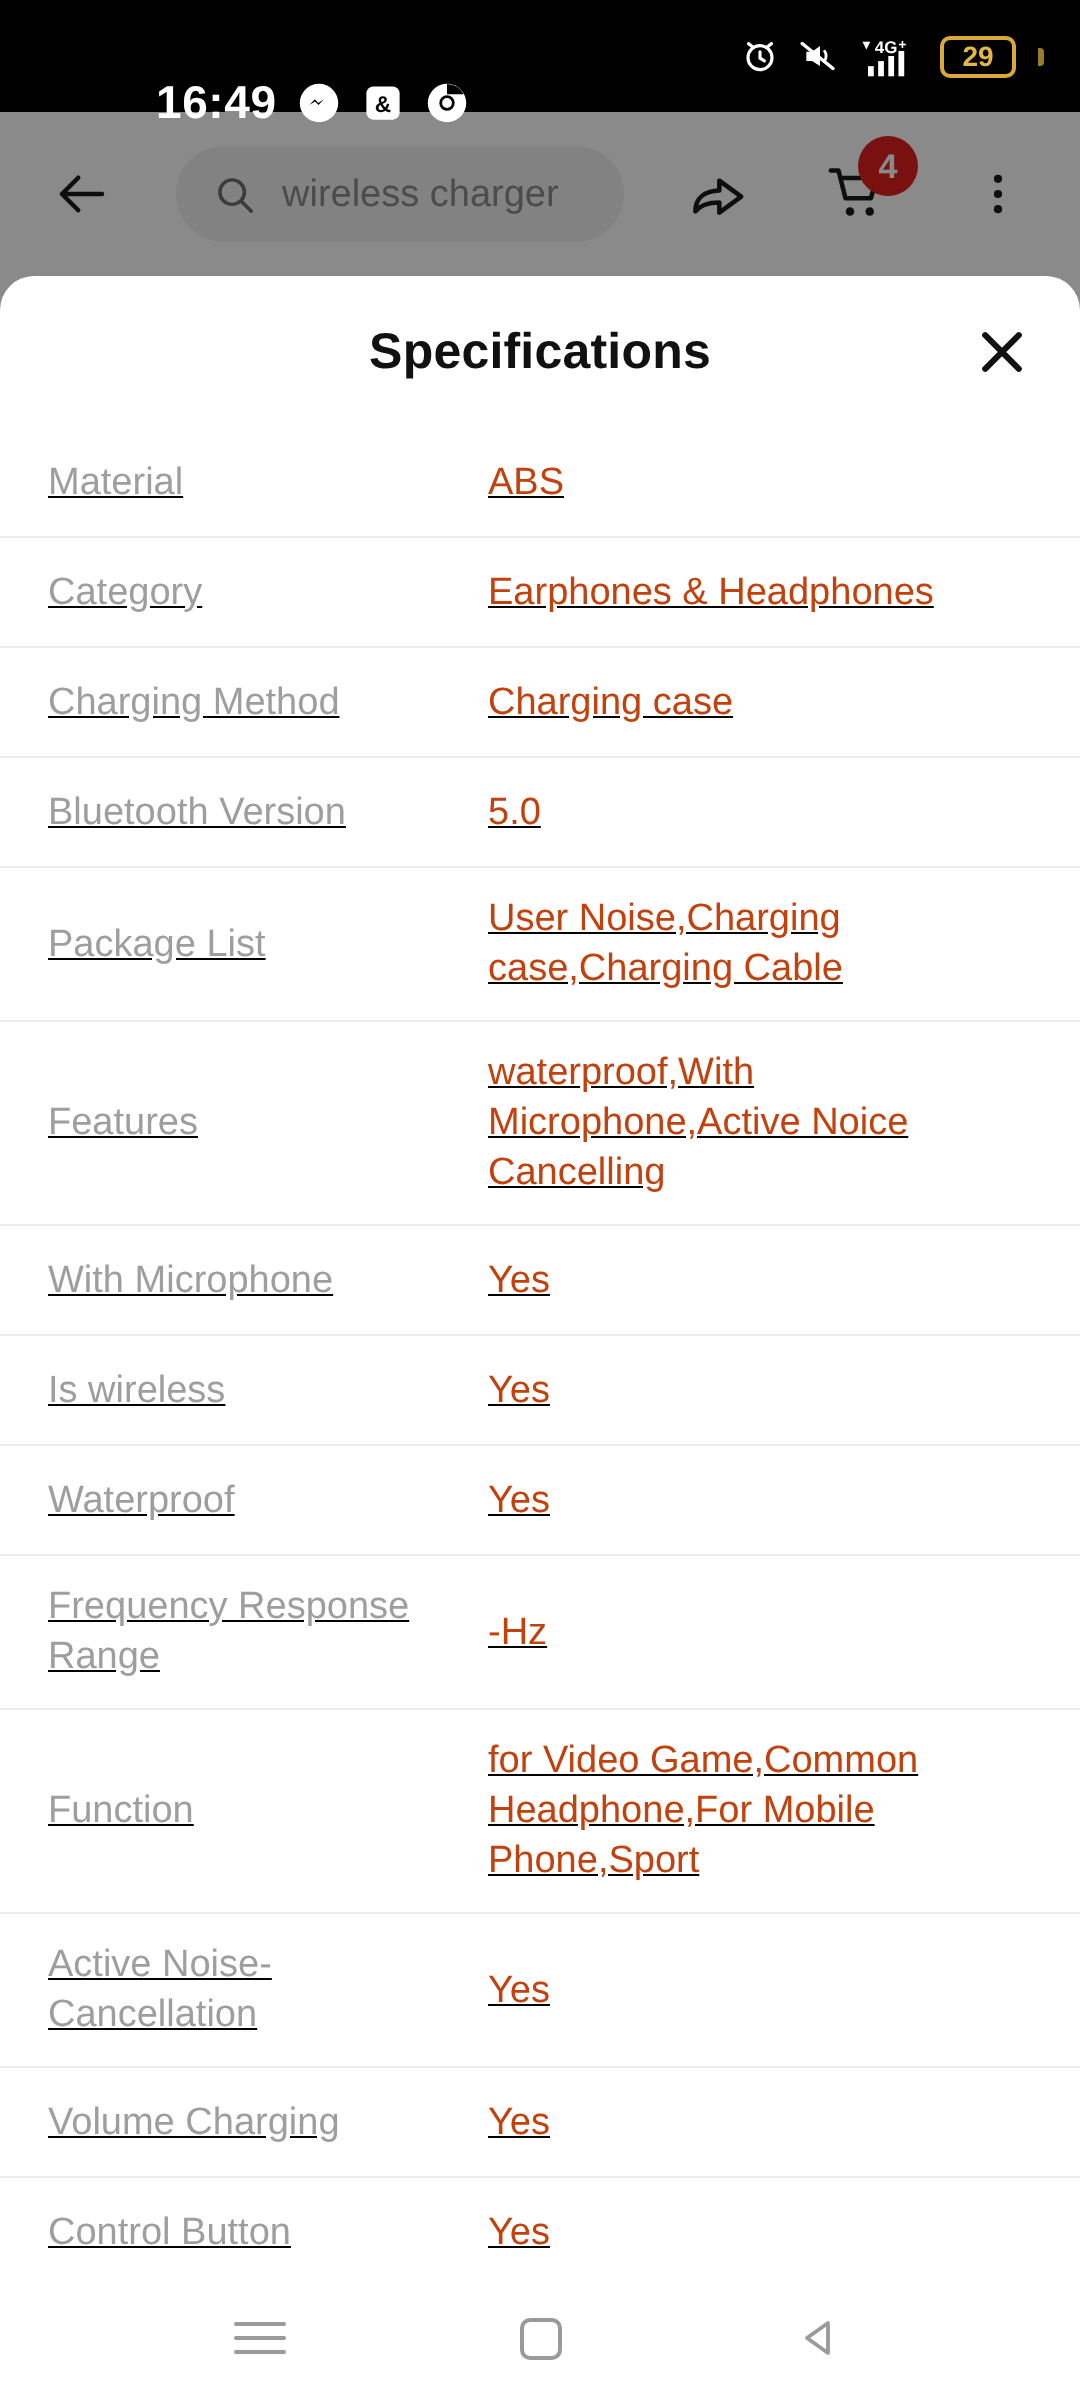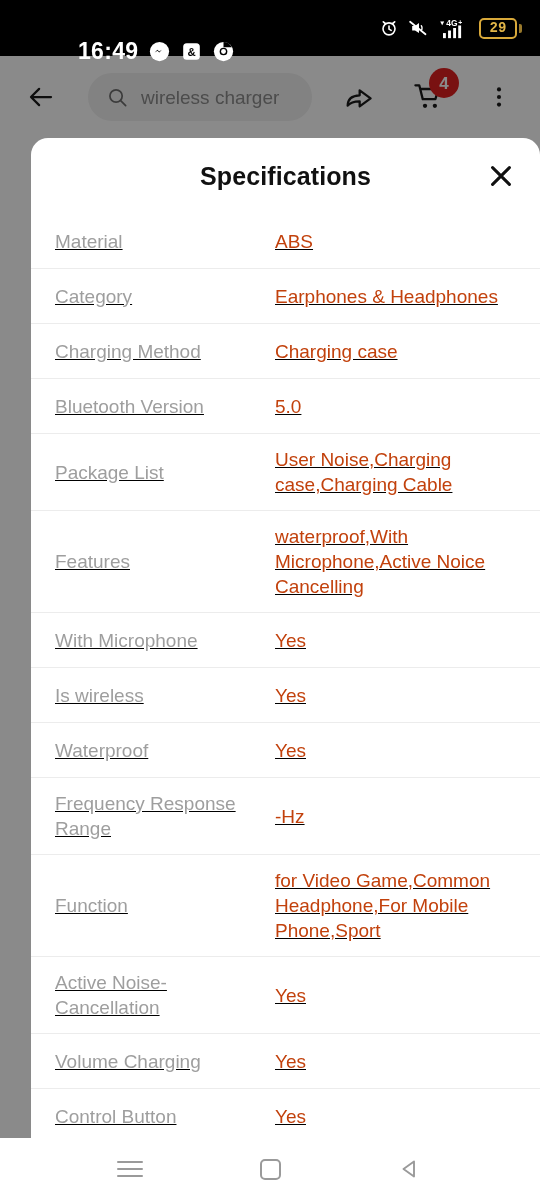--- a/index.html
+++ b/index.html
@@ -49,22 +49,21 @@
   .app-badge {
     width: 21px;
     height: 21px;
     display: block;
   }
   .sb-icon { display: block; }
 
   .battery {
     display: flex;
     align-items: center;
-    gap: 2px;
-    font-family: Liberation Mono, monospace;
+    gap: 11px;
   }
   .battery-body {
     width: 38px;
     height: 21px;
     border: 2px solid #d9a93a;
     border-radius: 5px;
     display: flex;
     align-items: center;
     justify-content: center;
     background: #000;
@@ -160,21 +159,20 @@
   .sheet {
     position: absolute;
     left: 0;
     right: 0;
     top: 138px;
     bottom: 0;
     background: #ffffff;
     border-radius: 17px 17px 0 0;
     z-index: 10;
     overflow: hidden;
-    margin-left: 31px;
   }
   .sheet-header {
     height: 76px;
     display: flex;
     align-items: center;
     justify-content: center;
     position: relative;
     flex: none;
   }
   .sheet-title {

